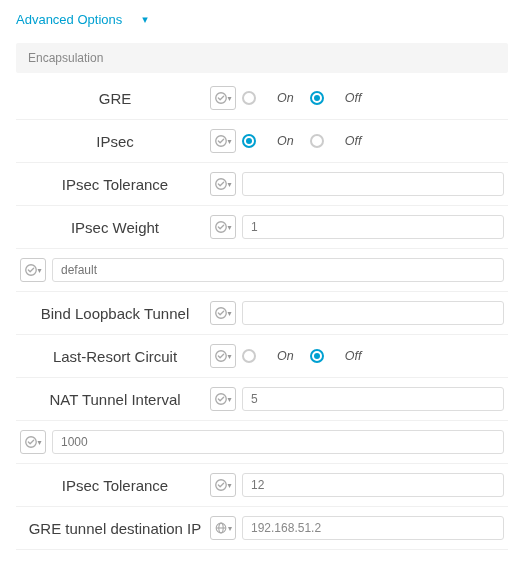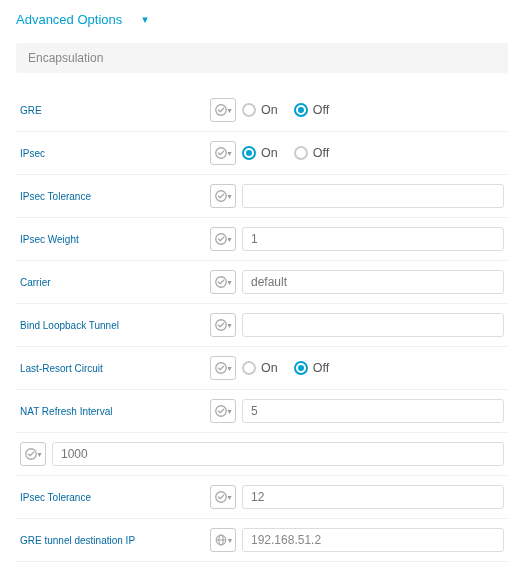--- a/index.html
+++ b/index.html
@@ -29,32 +29,33 @@
     .chevron-icon {
       color: #00a0d1;
       font-size: 11px;
     }
     .section-header {
       background: #f5f5f5;
       padding: 8px 12px;
       font-size: 12px;
       color: #888;
       border-radius: 2px;
-      margin-bottom: 16px;
+      margin-bottom: 4px;
     }
     .field-row {
       display: flex;
       align-items: center;
       padding: 9px 4px;
       border-bottom: 1px solid #f0f0f0;
     }
     .field-label {
       flex: 0 0 190px;
-      color: #0369a1;
-      font-size: 10px;
+      color: #404040;
+      font-size: 15px;
+      text-align: center;
     }
     .field-control {
       flex: 1;
       display: flex;
       align-items: center;
       gap: 6px;
     }
     .icon-btn {
       display: flex;
       align-items: center;
@@ -72,24 +73,25 @@
       height: 14px;
     }
     .radio-group {
       display: flex;
       align-items: center;
       gap: 16px;
     }
     .radio-option {
       display: flex;
       align-items: center;
-      gap: 5px;
+      gap: 21px;
       cursor: pointer;
       font-size: 12.5px;
       color: #555;
+      font-style: italic;
     }
     .radio-circle {
       width: 14px;
       height: 14px;
       border-radius: 50%;
       border: 2px solid #ccc;
       background: #fff;
       display: flex;
       align-items: center;
       justify-content: center;
@@ -208,21 +210,20 @@
             <svg viewBox="0 0 16 16" fill="none" xmlns="http://www.w3.org/2000/svg">
     <circle cx="8" cy="8" r="6" stroke="#aaa" stroke-width="1.5" fill="none"></circle>
     <polyline points="5,8 7,10 11,6" stroke="#aaa" stroke-width="1.5" fill="none" stroke-linecap="round" stroke-linejoin="round"></polyline>
   </svg>
             <span style="font-size:8px;color:#999;margin-left:-1px;">▾</span>
           </div>
           <input type="text" class="text-input" placeholder="1" style="">
         </div>
       </div>
       <div class="field-row">
-        <div class="field-label">Carrier</div>
         <div class="field-control">
           <div class="icon-btn">
             <svg viewBox="0 0 16 16" fill="none" xmlns="http://www.w3.org/2000/svg">
     <circle cx="8" cy="8" r="6" stroke="#aaa" stroke-width="1.5" fill="none"></circle>
     <polyline points="5,8 7,10 11,6" stroke="#aaa" stroke-width="1.5" fill="none" stroke-linecap="round" stroke-linejoin="round"></polyline>
   </svg>
             <span style="font-size:8px;color:#999;margin-left:-1px;">▾</span>
           </div>
           <input type="text" class="text-input" placeholder="default" style="">
         </div>
@@ -256,21 +257,21 @@
               <span>On</span>
             </div>
             <div class="radio-option">
               <div class="radio-circle selected"></div>
               <span>Off</span>
             </div>
           </div>
         </div>
       </div>
       <div class="field-row">
-        <div class="field-label">NAT Refresh Interval</div>
+        <div class="field-label">NAT Tunnel Interval</div>
         <div class="field-control">
           <div class="icon-btn">
             <svg viewBox="0 0 16 16" fill="none" xmlns="http://www.w3.org/2000/svg">
     <circle cx="8" cy="8" r="6" stroke="#aaa" stroke-width="1.5" fill="none"></circle>
     <polyline points="5,8 7,10 11,6" stroke="#aaa" stroke-width="1.5" fill="none" stroke-linecap="round" stroke-linejoin="round"></polyline>
   </svg>
             <span style="font-size:8px;color:#999;margin-left:-1px;">▾</span>
           </div>
           <input type="text" class="text-input" placeholder="5" style="">
         </div>

